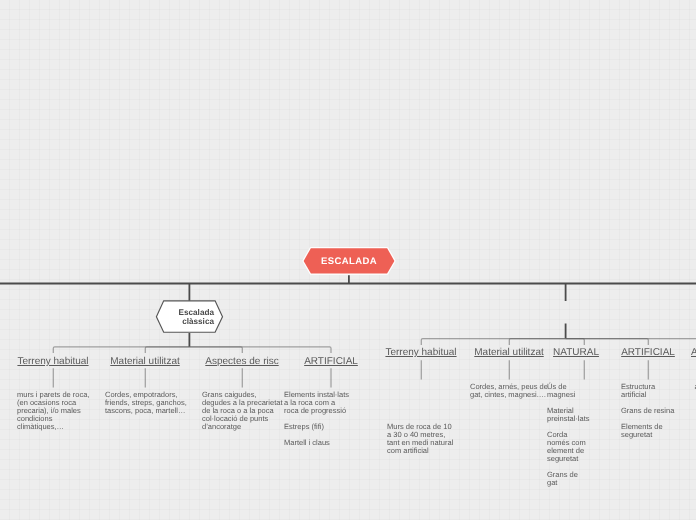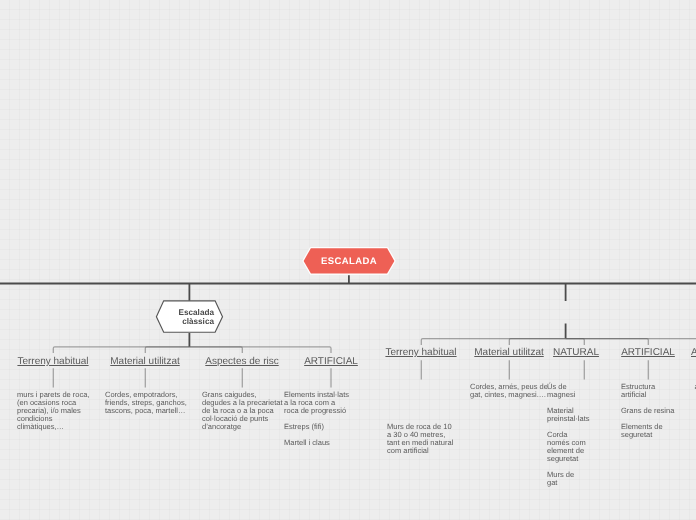--- a/index.html
+++ b/index.html
@@ -109,21 +109,21 @@
   <div class="leafblock" style="left:387px;top:383px;width:68px;margin-top:40px;">
       <p class="para"><span>Murs de roca de 10</span><br><span>a 30 o 40 metres,</span><br><span>tant en medi natural</span><br><span>com artificial</span></p>
     </div>
   <div class="leafblock" style="left:470px;top:383px;width:80px;">
       <p class="para"><span>Cordes, arnés, peus de</span><br><span>gat, cintes, magnesi.…</span></p>
     </div>
   <div class="leafblock" style="left:547px;top:383px;width:43.5px;">
       <p class="para"><span>Ús de</span><br><span>magnesi</span></p>
       <p class="para"><span>Material</span><br><span>preinstal·lats</span></p>
       <p class="para"><span>Corda</span><br><span>només com</span><br><span>element de</span><br><span>seguretat</span></p>
-      <p class="para"><span>Murs de</span><br><span>gat</span></p>
+      <p class="para"><span>Grans de</span><br><span>gat</span></p>
     </div>
   <div class="leafblock" style="left:621px;top:383px;width:58px;">
       <p class="para"><span>Estructura</span><br><span>artificial</span></p>
       <p class="para"><span>Grans de resina</span></p>
       <p class="para"><span>Elements de</span><br><span>seguretat</span></p>
     </div>
   <div class="leafblock" style="left:694.5px;top:383px;width:40px;">
       <p class="para"><span>a</span></p>
     </div>
 

